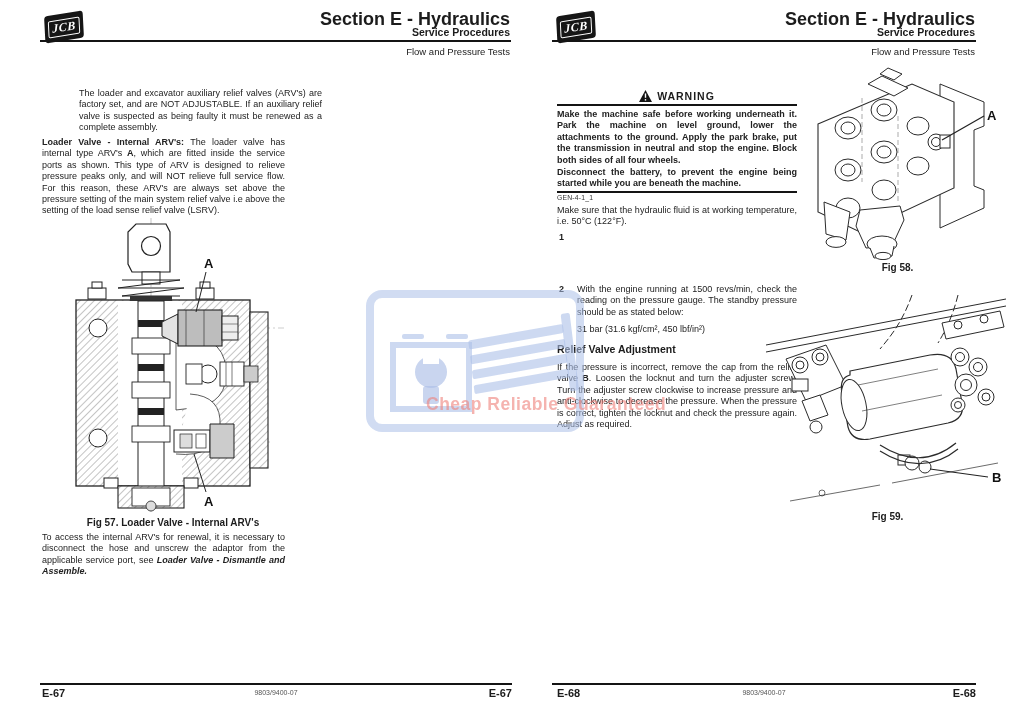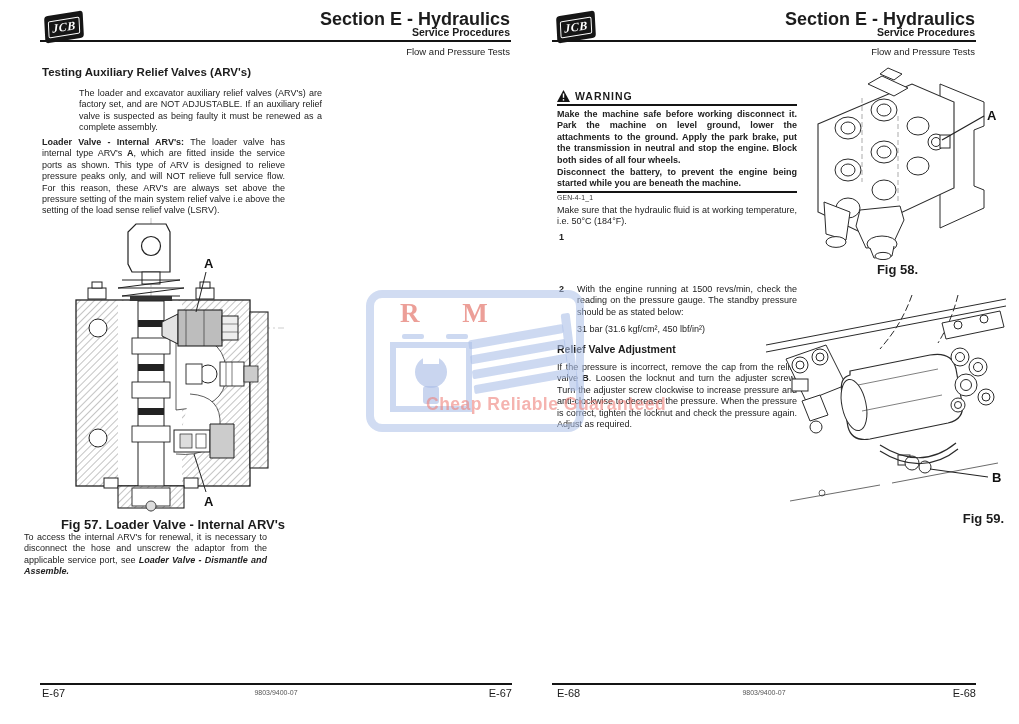--- a/index.html
+++ b/index.html
@@ -9,25 +9,25 @@
   .b{font-weight:bold;}
   .j{text-align:justify;}
   .body-txt{font-size:9px;line-height:11.4px;color:#222;}
   .hdr1{font-size:18px;font-weight:bold;line-height:14px;}
   .hdr2{font-size:10.5px;font-weight:bold;line-height:12px;}
   .topic{font-size:9.5px;line-height:11px;color:#222;}
   .rt{text-align:right;}
   .rule{background:#141414;height:2px;}
   .rule-thin{background:#141414;height:1.6px;}
   .title{font-size:11.5px;font-weight:bold;}
-  .cap{font-size:13px;font-weight:bold;text-align:center;}
+  .cap{font-size:10px;font-weight:bold;text-align:center;}
   .gen{font-size:6.8px;color:#333;letter-spacing:.2px;}
-  .footpage{font-size:11px;font-weight:normal;}
+  .footpage{font-size:11px;font-weight:bold;}
   .footcode{font-size:7px;color:#555;text-align:center;}
-  .warn-title{font-size:10.5px;font-weight:bold;letter-spacing:1px;display:flex;align-items:center;gap:5px;}
+  .warn-title{font-size:10.5px;font-weight:bold;letter-spacing:1px;display:flex;align-items:center;justify-content:center;gap:5px;}
   .step-num{font-size:9px;font-weight:bold;}
   .bi{font-weight:bold;font-style:italic;}
   .logo{width:36px;height:24px;background:#161616;color:#fff;display:flex;align-items:center;justify-content:center;
         transform:rotate(-9deg) skewX(-6deg);border-radius:2px;box-shadow:0 0 0 1.5px #161616;}
   .logo span{font-family:"Liberation Serif",serif;font-weight:bold;font-style:italic;font-size:12px;letter-spacing:.5px;
         border:1px solid #fff;padding:0 3px;border-radius:2px;}
   .figlabel{font:bold 13px "Liberation Sans",sans-serif;fill:#111;}
   svg{display:block;}
   
   .wm{border:8px solid rgba(172,191,231,0.55);border-radius:16px;z-index:6;}
@@ -46,21 +46,20 @@
     <div class="abs logo" style="left:46px;top:15px;">
       <span>JCB</span>
     </div>
     <div class="abs rt" style="left:250px;top:12px;width:260px;">
       <div class="hdr1">Section E - Hydraulics</div>
       <div class="hdr2">Service Procedures</div>
     </div>
     <div class="abs rule" style="left:40px;top:40px;width:471px;"></div>
     <div class="abs rt topic" style="left:250px;top:46px;width:260px;">Flow and Pressure Tests</div>
 
-    <div class="abs title" style="left:42px;top:66px;width:300px;">Testing Auxiliary Relief Valves (ARV's)</div>
 
     <div class="abs body-txt j" style="left:42px;top:88px;width:243px;margin-left:37px;">The loader and excavator auxiliary relief valves (ARV's) are factory set, and are NOT ADJUSTABLE. If an auxiliary relief valve is suspected as being faulty it must be renewed as a complete assembly.</div>
 
     <div class="abs body-txt j" style="left:42px;top:137px;width:243px;">
       <span class="b">Loader Valve - Internal ARV's: </span><span>The loader valve has internal type ARV's </span><span class="b">A</span><span>, which are fitted inside the service ports as shown. This type of ARV is designed to relieve pressure peaks only, and will NOT relieve full service flow. For this reason, these ARV's are always set above the pressure setting of the main system relief valve i.e above the setting of the load sense relief valve (LSRV).</span>
     </div>
 
     <div class="abs" style="left:58px;top:216px;">
       <svg width="230" height="298" viewBox="0 0 230 298">
         <defs>
@@ -118,21 +117,21 @@
         <circle cx="40" cy="222" r="9" fill="#fff" stroke="#222" stroke-width="1"></circle>
         <rect x="46" y="262" width="14" height="10" fill="#fff" stroke="#222"></rect>
         <rect x="126" y="262" width="14" height="10" fill="#fff" stroke="#222"></rect>
         <rect x="60" y="270" width="66" height="22" fill="url(#h57)" stroke="#222" stroke-width="1.1"></rect>
         <rect x="74" y="272" width="38" height="18" fill="#fff" stroke="#222" stroke-width="0.9"></rect>
         <circle cx="93" cy="290" r="5" fill="#ddd" stroke="#222" stroke-width="0.8"></circle>
       </svg>
     </div>
     <div class="abs cap" style="left:52px;top:517px;width:242px;">Fig 57. Loader Valve - Internal ARV's</div>
 
-    <div class="abs body-txt j" style="left:24px;top:532px;width:243px;">
+    <div class="abs body-txt j" style="left:42px;top:532px;width:243px;">
       <span>To access the internal ARV's for renewal, it is necessary to disconnect the hose and unscrew the adaptor from the applicable service port, see </span><span class="bi">Loader Valve - Dismantle and Assemble</span><span class="bi">.</span>
     </div>
 
     <div class="abs rule-thin" style="left:40px;top:683px;width:472px;"></div>
     <div class="abs footpage" style="left:42px;top:687px;">E-67</div>
     <div class="abs footcode" style="left:40px;top:689px;width:472px;">9803/9400-07</div>
     <div class="abs footpage rt" style="left:412px;top:687px;width:100px;">E-67</div>
   </div>
 
   <div class="abs" style="left:515px;top:0;width:504px;height:724px;">
@@ -149,26 +148,26 @@
 
     <div class="abs warn-title" style="left:42px;top:90px;width:240px;">
       <svg width="13" height="12" viewBox="0 0 13 12">
         <polygon points="6.5,0 13,12 0,12" fill="#141414"></polygon>
         <rect x="5.8" y="3.4" width="1.4" height="4.4" fill="#fff"></rect>
         <rect x="5.8" y="9.1" width="1.4" height="1.5" fill="#fff"></rect>
       </svg>
       <span>WARNING</span>
     </div>
     <div class="abs rule" style="left:42px;top:104px;width:240px;"></div>
-    <div class="abs body-txt j b" style="left:42px;top:109px;width:240px;">Make the machine safe before working disconnect it. Park the machine on level ground, lower the attachments to the ground. Apply the park brake, put the transmission in neutral and stop the engine. Block both sides of all four wheels.</div>
+    <div class="abs body-txt j b" style="left:42px;top:109px;width:240px;">Make the machine safe before working underneath it. Park the machine on level ground, lower the attachments to the ground. Apply the park brake, put the transmission in neutral and stop the engine. Block both sides of all four wheels.</div>
     <div class="abs body-txt j b" style="left:42px;top:167px;width:240px;">Disconnect the battery, to prevent the engine being started while you are beneath the machine.</div>
     <div class="abs rule" style="left:42px;top:191px;width:240px;"></div>
     <div class="abs gen" style="left:42px;top:194px;">GEN-4-1_1</div>
 
-    <div class="abs body-txt j" style="left:42px;top:205px;width:240px;">Make sure that the hydraulic fluid is at working temperature, i.e. 50°C (184°F).</div>
+    <div class="abs body-txt j" style="left:42px;top:205px;width:240px;">Make sure that the hydraulic fluid is at working temperature, i.e. 50°C (122°F).</div>
 
     <div class="abs step-num" style="left:44px;top:232px;">1</div>
     <div class="abs step-num" style="left:44px;top:284px;">2</div>
     <div class="abs body-txt j" style="left:62px;top:284px;width:220px;">
       <span>With the engine running at 1500 revs/min, check the reading on the pressure gauge. The standby pressure should be as stated below:</span>
     </div>
     <div class="abs body-txt" style="left:62px;top:324px;width:220px;">31 bar (31.6 kgf/cm², 450 lbf/in²)</div>
 
     <div class="abs" style="left:42px;top:343px;font-size:10.5px;font-weight:bold;">Relief Valve Adjustment</div>
     <div class="abs body-txt j" style="left:42px;top:362px;width:240px;">
@@ -252,30 +251,29 @@
         </g>
         <line x1="96" y1="92" x2="176" y2="76" stroke="#2b2b2b" stroke-width="0.6"></line>
         <line x1="100" y1="118" x2="180" y2="102" stroke="#2b2b2b" stroke-width="0.6"></line>
         <path d="M118,152 C146,170 172,168 194,150" fill="none" stroke="#2b2b2b" stroke-width="1.2"></path>
         <path d="M118,158 C146,176 174,174 196,156" fill="none" stroke="#2b2b2b" stroke-width="1.2"></path>
         <line x1="226" y1="184" x2="168" y2="176" stroke="#222" stroke-width="1.2"></line>
         <text x="230" y="189" class="figlabel">B</text>
         <circle cx="60" cy="200" r="3" fill="none" stroke="#2b2b2b" stroke-width="0.7"></circle>
       </svg>
     </div>
-    <div class="abs cap" style="left:274px;top:511px;width:215px;text-align:right;">Fig 59.</div>
+    <div class="abs cap" style="left:265px;top:511px;width:215px;">Fig 59.</div>
 
     <div class="abs rule-thin" style="left:37px;top:683px;width:424px;"></div>
     <div class="abs footpage" style="left:42px;top:687px;">E-68</div>
     <div class="abs footcode" style="left:37px;top:689px;width:424px;">9803/9400-07</div>
     <div class="abs footpage rt" style="left:361px;top:687px;width:100px;">E-68</div>
   </div>
 
   <div class="abs wm" style="left:366px;top:290px;width:202px;height:126px;">
-    <div class="abs wm-letters" style="left:26px;top:0px;">R M</div>
     <div class="abs wm-bar" style="left:28px;top:36px;width:22px;height:5px;"></div>
     <div class="abs wm-bar" style="left:72px;top:36px;width:22px;height:5px;"></div>
     <div class="abs wm-box" style="left:16px;top:44px;width:70px;height:58px;">
       <svg width="70" height="58" viewBox="0 0 70 58">
         <g fill="rgba(172,191,231,0.65)">
           <circle cx="35" cy="24" r="16"></circle>
           <rect x="27" y="38" width="16" height="18" rx="3"></rect>
         </g>
         <rect x="27" y="2" width="16" height="14" fill="#ffffff"></rect>
       </svg>

